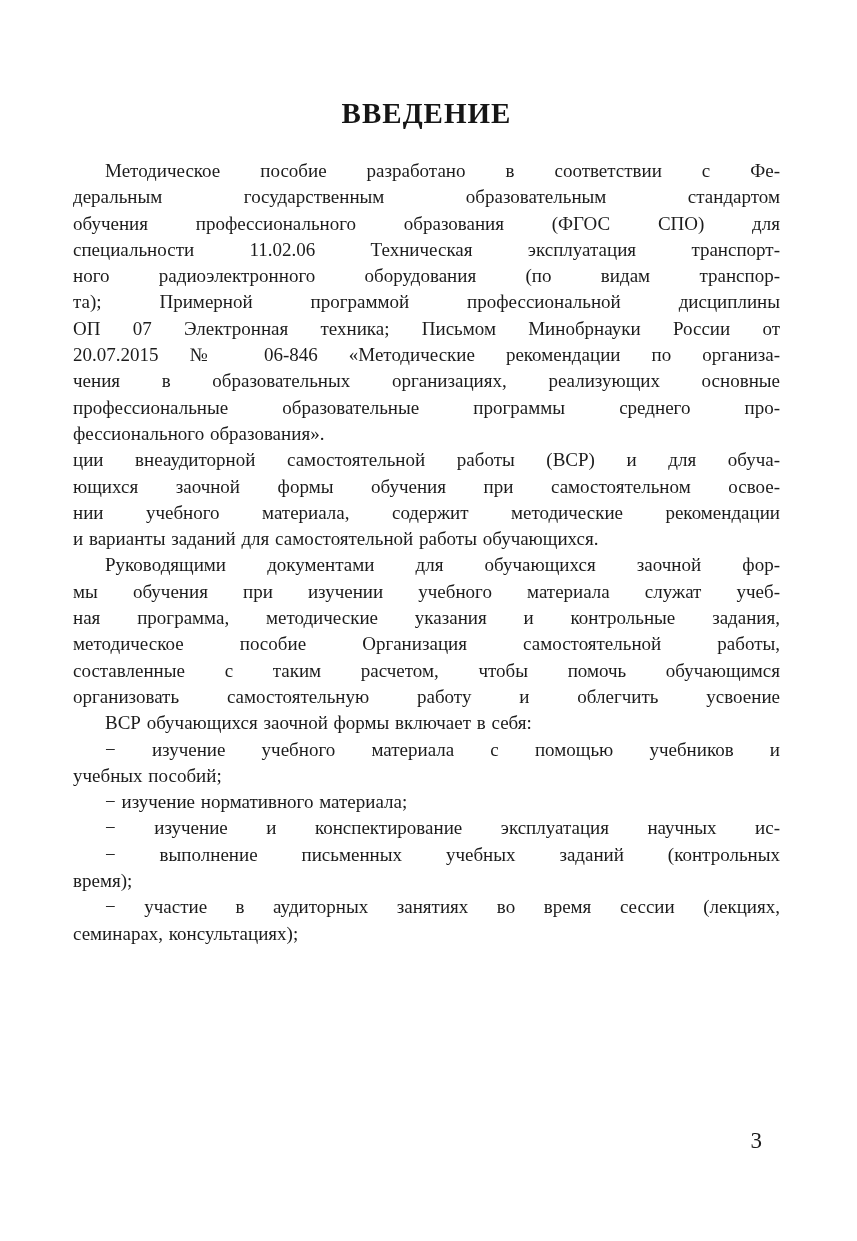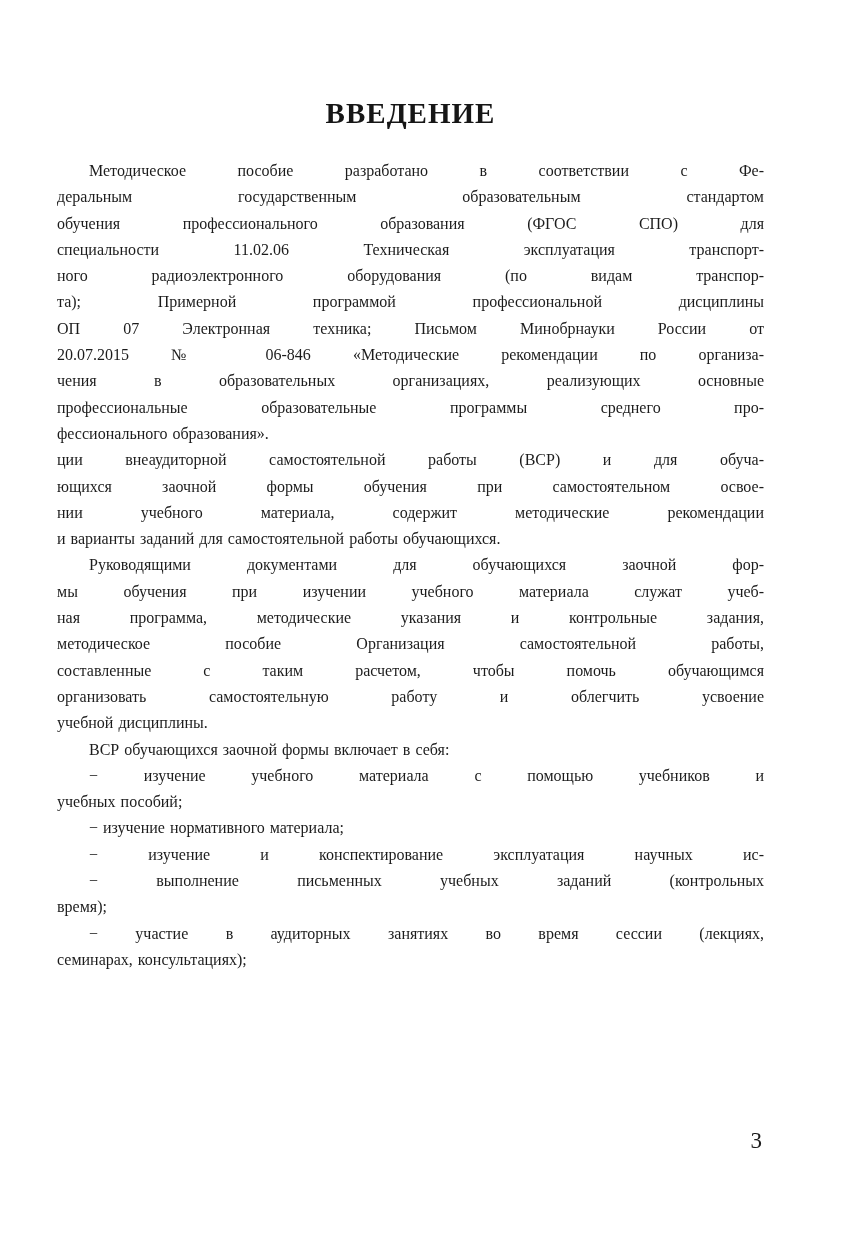--- a/index.html
+++ b/index.html
@@ -11,39 +11,39 @@
     position: relative;
     width: 857px;
     height: 1241px;
     background: #ffffff;
     overflow: hidden;
     font-family: "Liberation Serif", "DejaVu Serif", serif;
     color: #1a1a1a;
   }
   .text-block {
     position: absolute;
-    left: 57px;
+    left: 73px;
     top: 96px;
     width: 707px;
   }
   .doc-heading {
     font-size: 29px;
     font-weight: bold;
     text-align: center;
     letter-spacing: 1px;
     line-height: 34px;
     margin: 0 0 28px 0;
     color: #161616;
   }
   .paragraph {
     margin: 0;
     padding: 0;
   }
   .line {
-    font-size: 16px;
+    font-size: 19px;
     line-height: 26.3px;
     height: 26.3px;
     text-align: justify;
     text-align-last: justify;
     white-space: normal;
     word-spacing: 1px;
     color: #1c1c1c;
   }
   .line.first {
     text-indent: 32px;
@@ -86,21 +86,20 @@
           <div class="line">нии учебного материала, содержит методические рекомендации</div>
           <div class="line last">и варианты заданий для самостоятельной работы обучающихся.</div>
         </div>
         <div class="paragraph">
           <div class="line first">Руководящими документами для обучающихся заочной фор-</div>
           <div class="line">мы обучения при изучении учебного материала служат учеб-</div>
           <div class="line">ная программа, методические указания и контрольные задания,</div>
           <div class="line">методическое пособие Организация самостоятельной работы,</div>
           <div class="line">составленные с таким расчетом, чтобы помочь обучающимся</div>
           <div class="line">организовать самостоятельную работу и облегчить усвоение</div>
-          <div class="line last">учебной дисциплины.</div>
         </div>
         <div class="paragraph">
           <div class="line first last">ВСР обучающихся заочной формы включает в себя:</div>
         </div>
         <div class="paragraph">
           <div class="line first">− изучение учебного материала с помощью учебников и</div>
           <div class="line last">учебных пособий;</div>
         </div>
         <div class="paragraph">
           <div class="line first last">− изучение нормативного материала;</div>

